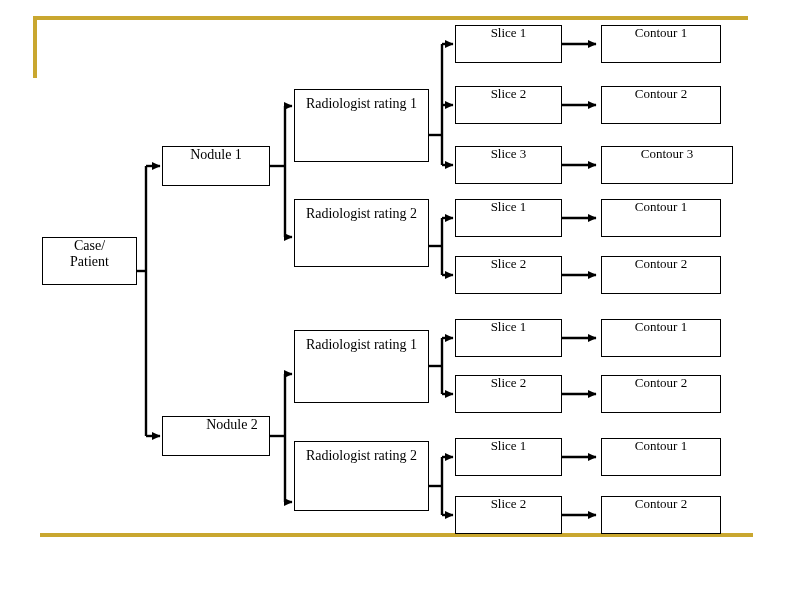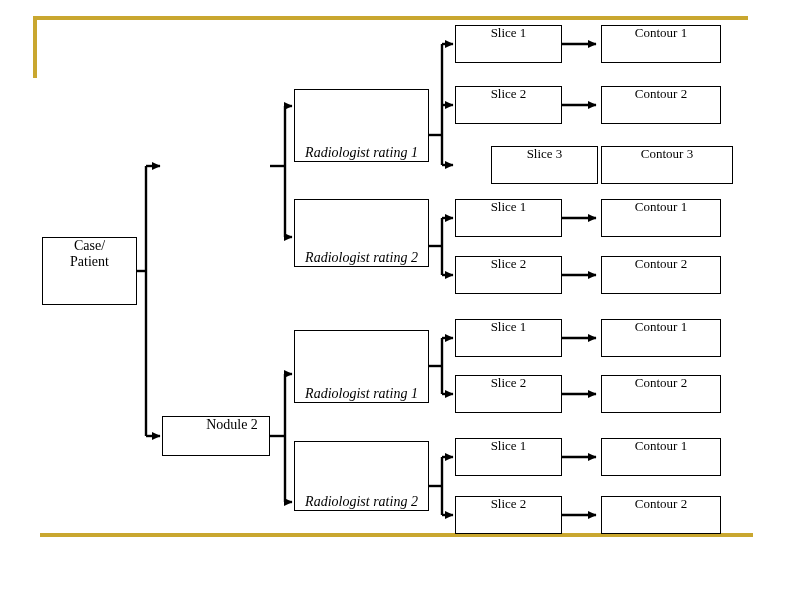--- a/index.html
+++ b/index.html
@@ -35,23 +35,23 @@
     white-space: pre-line;
     line-height: 1.12;
   }
   .node-box.center-v {
     display: flex;
     align-items: flex-start;
     justify-content: center;
   }
   .node-box.top-v {
     display: flex;
-    align-items: flex-end;
+    align-items: flex-start;
     justify-content: center;
-    font-style: italic;
+    padding-top: 6px;
   }
   .label {
     display: block;
     width: 100%;
   }
   .rule {
     position: absolute;
     background: #c9a72f;
   }
 </style>
@@ -120,25 +120,28 @@
       <path d="M562,165 L596,165" marker-end="url(#arw)"></path>
       <path d="M562,218 L596,218" marker-end="url(#arw)"></path>
       <path d="M562,275 L596,275" marker-end="url(#arw)"></path>
       <path d="M562,338 L596,338" marker-end="url(#arw)"></path>
       <path d="M562,394 L596,394" marker-end="url(#arw)"></path>
       <path d="M562,457 L596,457" marker-end="url(#arw)"></path>
       <path d="M562,515 L596,515" marker-end="url(#arw)"></path>
     </g>
   </svg>
 
-  <div class="node-box center-v" style="left:42px; top:237px; width:95px; height:68px; font-size:14px;">
+  <div class="node-box center-v" style="left:42px; top:237px; width:95px; height:48px; font-size:14px;">
     <span class="label">Case/
 Patient</span>
   </div>
 
+  <div class="node-box center-v" style="left:162px; top:146px; width:108px; height:40px; font-size:14px;">
+    <span class="label">Nodule 1</span>
+  </div>
 
   <div class="node-box center-v" style="left:162px; top:416px; width:108px; height:40px; font-size:14px;padding-left:32px;">
     <span class="label">Nodule 2</span>
   </div>
 
   <div class="node-box top-v" style="left:294px; top:89px; width:135px; height:73px; font-size:14px;">
     <span class="label">Radiologist rating 1</span>
   </div>
 
   <div class="node-box top-v" style="left:294px; top:199px; width:135px; height:68px; font-size:14px;">
@@ -152,21 +155,21 @@
   <div class="node-box top-v" style="left:294px; top:441px; width:135px; height:70px; font-size:14px;">
     <span class="label">Radiologist rating 2</span>
   </div>
 
   <div class="node-box center-v" style="left:455px; top:25px; width:107px; height:38px; font-size:13px;">
     <span class="label">Slice 1</span>
   </div>
   <div class="node-box center-v" style="left:455px; top:86px; width:107px; height:38px; font-size:13px;">
     <span class="label">Slice 2</span>
   </div>
-  <div class="node-box center-v" style="left:455px; top:146px; width:107px; height:38px; font-size:13px;margin-left:36px;">
+  <div class="node-box center-v" style="left:455px; top:146px; width:107px; height:38px; font-size:13px;">
     <span class="label">Slice 3</span>
   </div>
   <div class="node-box center-v" style="left:455px; top:199px; width:107px; height:38px; font-size:13px;">
     <span class="label">Slice 1</span>
   </div>
   <div class="node-box center-v" style="left:455px; top:256px; width:107px; height:38px; font-size:13px;">
     <span class="label">Slice 2</span>
   </div>
   <div class="node-box center-v" style="left:455px; top:319px; width:107px; height:38px; font-size:13px;">
     <span class="label">Slice 1</span>

